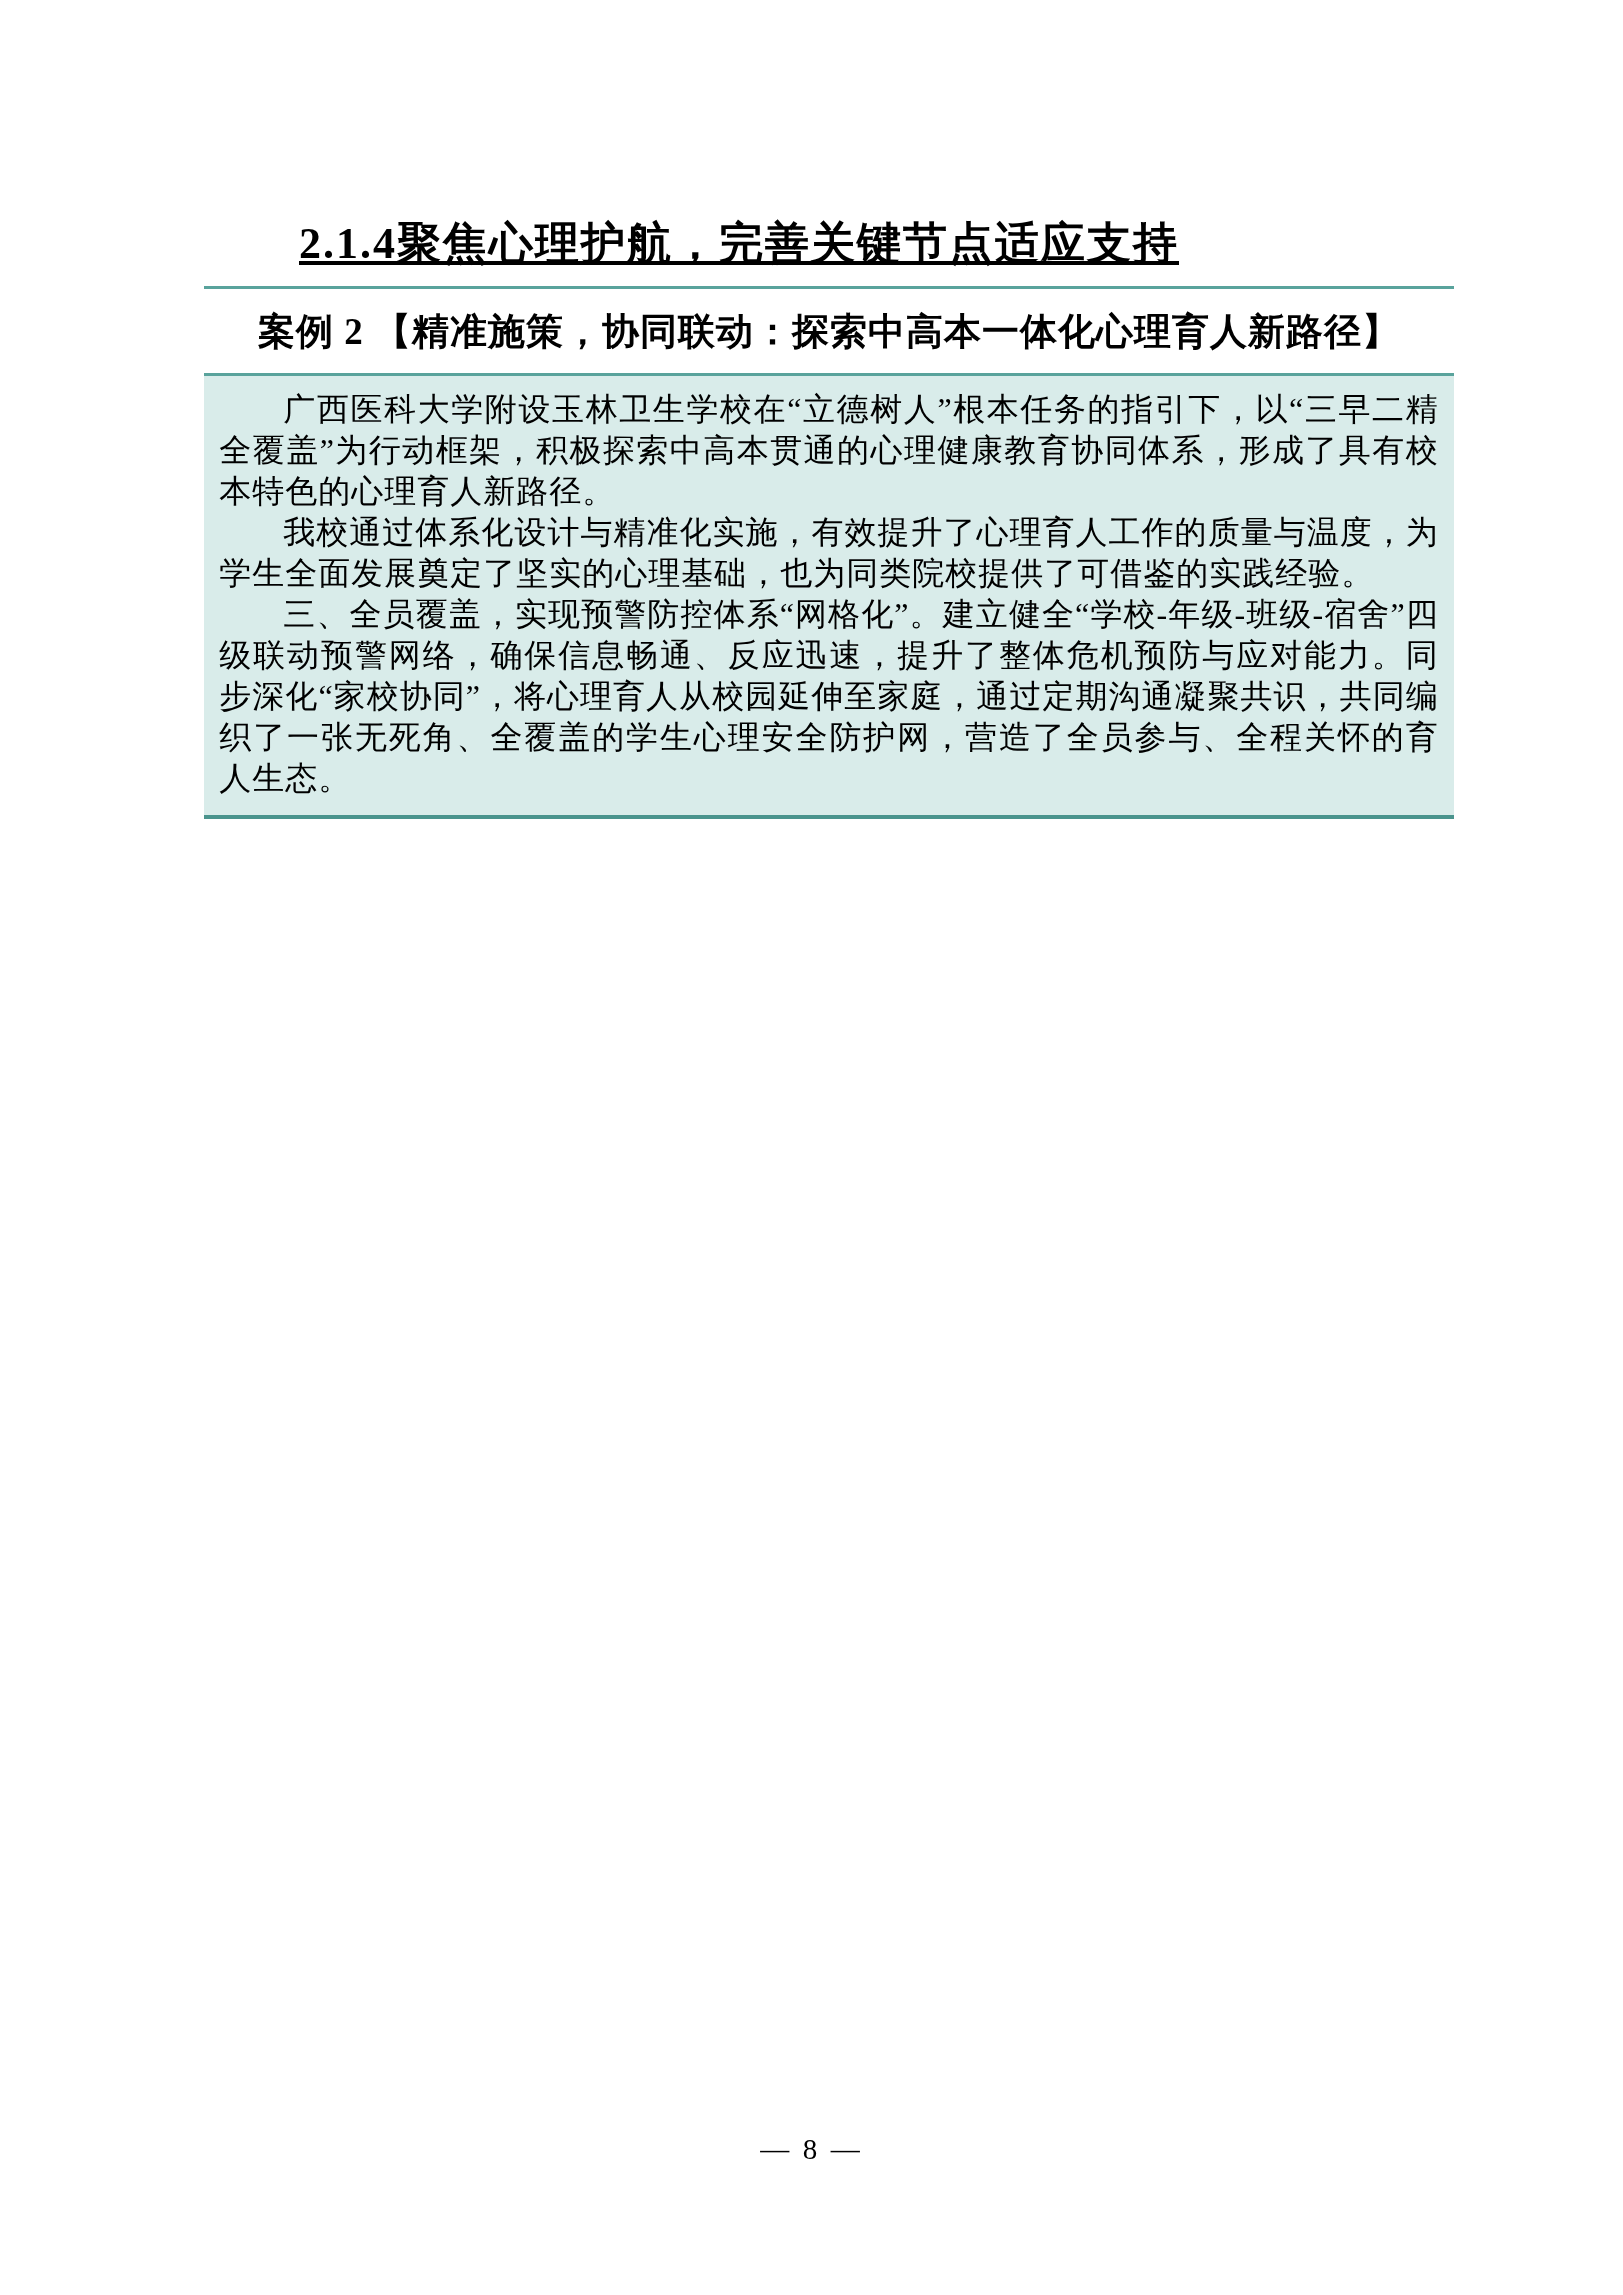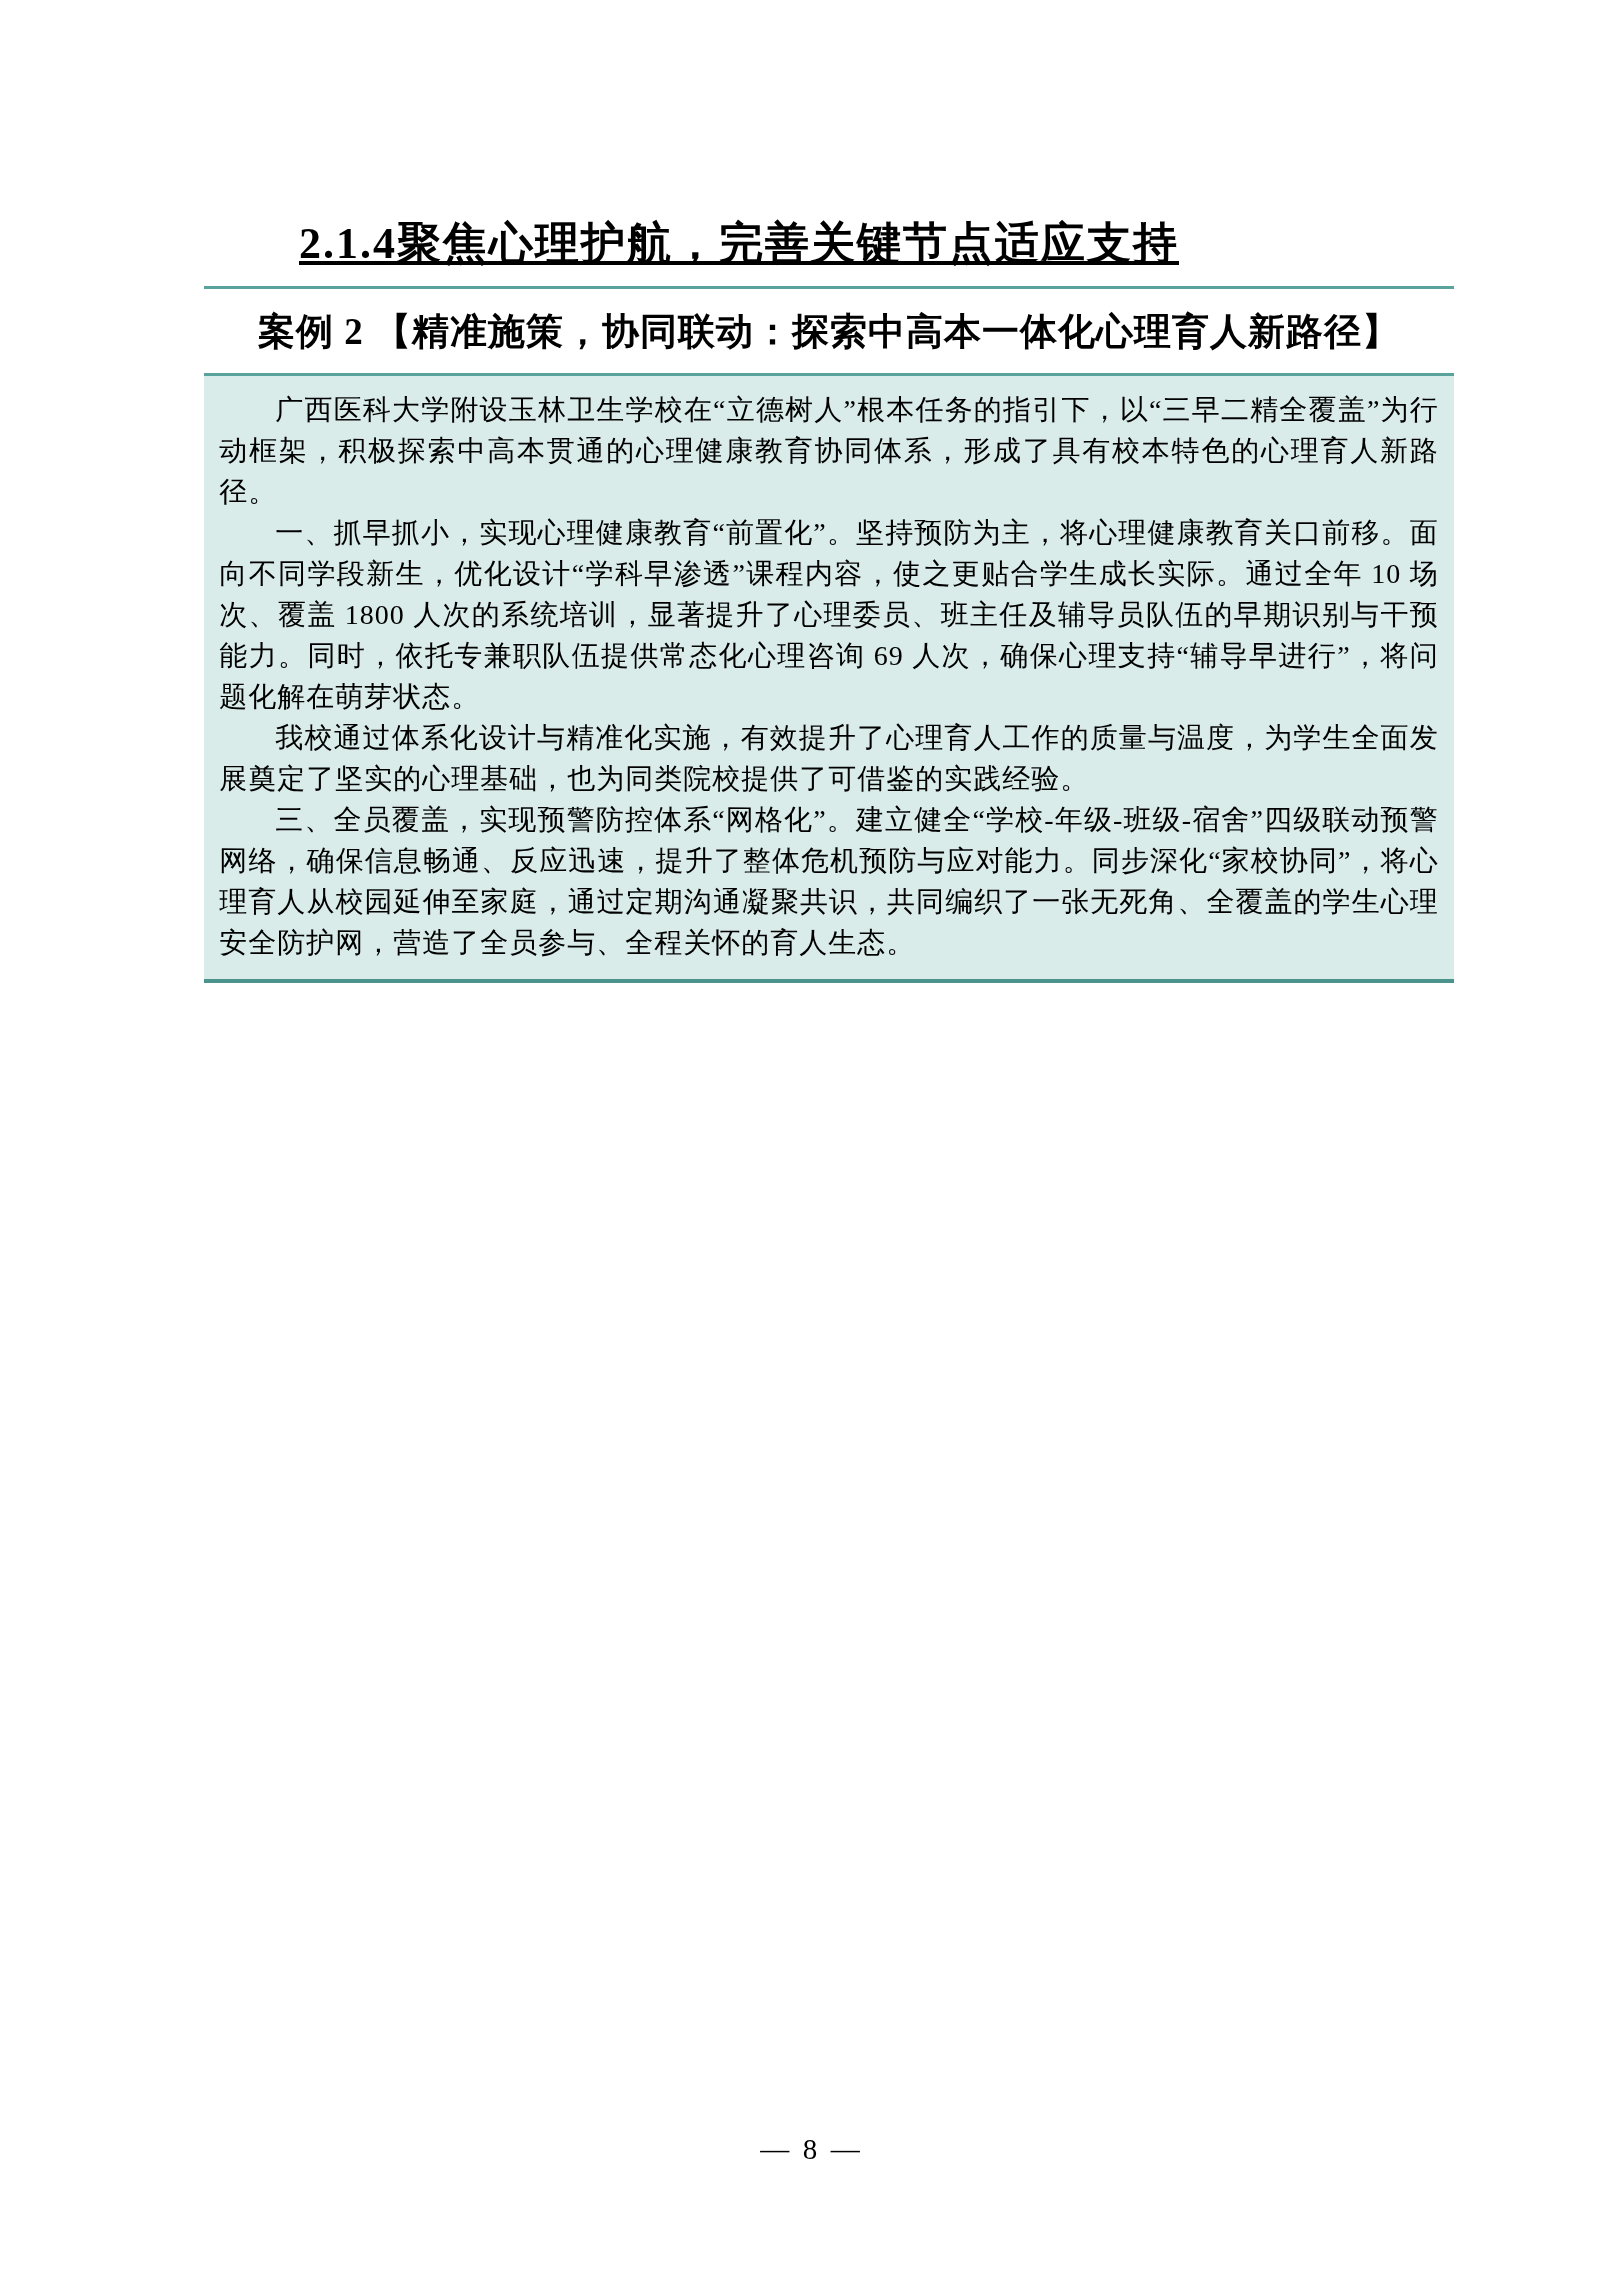--- a/index.html
+++ b/index.html
@@ -50,21 +50,21 @@
     white-space: nowrap;
   }
   .case-box {
     background: var(--box-bg, #d9ecea);
     border-top: 3.1px solid var(--accent, #59a39c);
     border-bottom: 4.6px solid #4a948d;
     padding: 13.3px 15.3px 16.4px 15.3px;
   }
   .case-box p {
     margin: 0;
-    font-size: 28px;
+    font-size: 32px;
     line-height: 41px;
     letter-spacing: 1px;
     text-align: justify;
     text-indent: 2em;
   }
   .page-number {
     position: absolute;
     left: 0;
     right: 0;
     bottom: 129px;
@@ -81,21 +81,20 @@
 
     <h2 class="section-heading">2.1.4聚焦心理护航，完善关键节点适应支持</h2>
 
 
     <div class="case-header">
       <span>案例 2 【精准施策，协同联动：探索中高本一体化心理育人新路径】</span>
     </div>
 
     <div class="case-box">
       <p>广西医科大学附设玉林卫生学校在“立德树人”根本任务的指引下，以“三早二精全覆盖”为行动框架，积极探索中高本贯通的心理健康教育协同体系，形成了具有校本特色的心理育人新路径。</p>
-      <p>一、抓早抓小，实现心理健康教育“前置化”。坚持预防为主，将心理健康教育关口前移。面向不同学段新生，优化设计“学科早渗透”课程内容，使之更贴合学生成长实际。通过全年 10 场次、覆盖 1800 人次的系统培训，显著提升了心理委员、班主任及辅导员队伍的早期识别与干预能力。同时，依托专兼职队伍提供常态化心理咨询 69 人次，确保心理支持“辅导早进行”，将问题化解在萌芽状态。</p>
       <p>我校通过体系化设计与精准化实施，有效提升了心理育人工作的质量与温度，为学生全面发展奠定了坚实的心理基础，也为同类院校提供了可借鉴的实践经验。</p>
       <p>三、全员覆盖，实现预警防控体系“网格化”。建立健全“学校-年级-班级-宿舍”四级联动预警网络，确保信息畅通、反应迅速，提升了整体危机预防与应对能力。同步深化“家校协同”，将心理育人从校园延伸至家庭，通过定期沟通凝聚共识，共同编织了一张无死角、全覆盖的学生心理安全防护网，营造了全员参与、全程关怀的育人生态。</p>
     </div>
 
   </div>
 
   <div class="page-number">— 8 —</div>
 </div>
 
 

